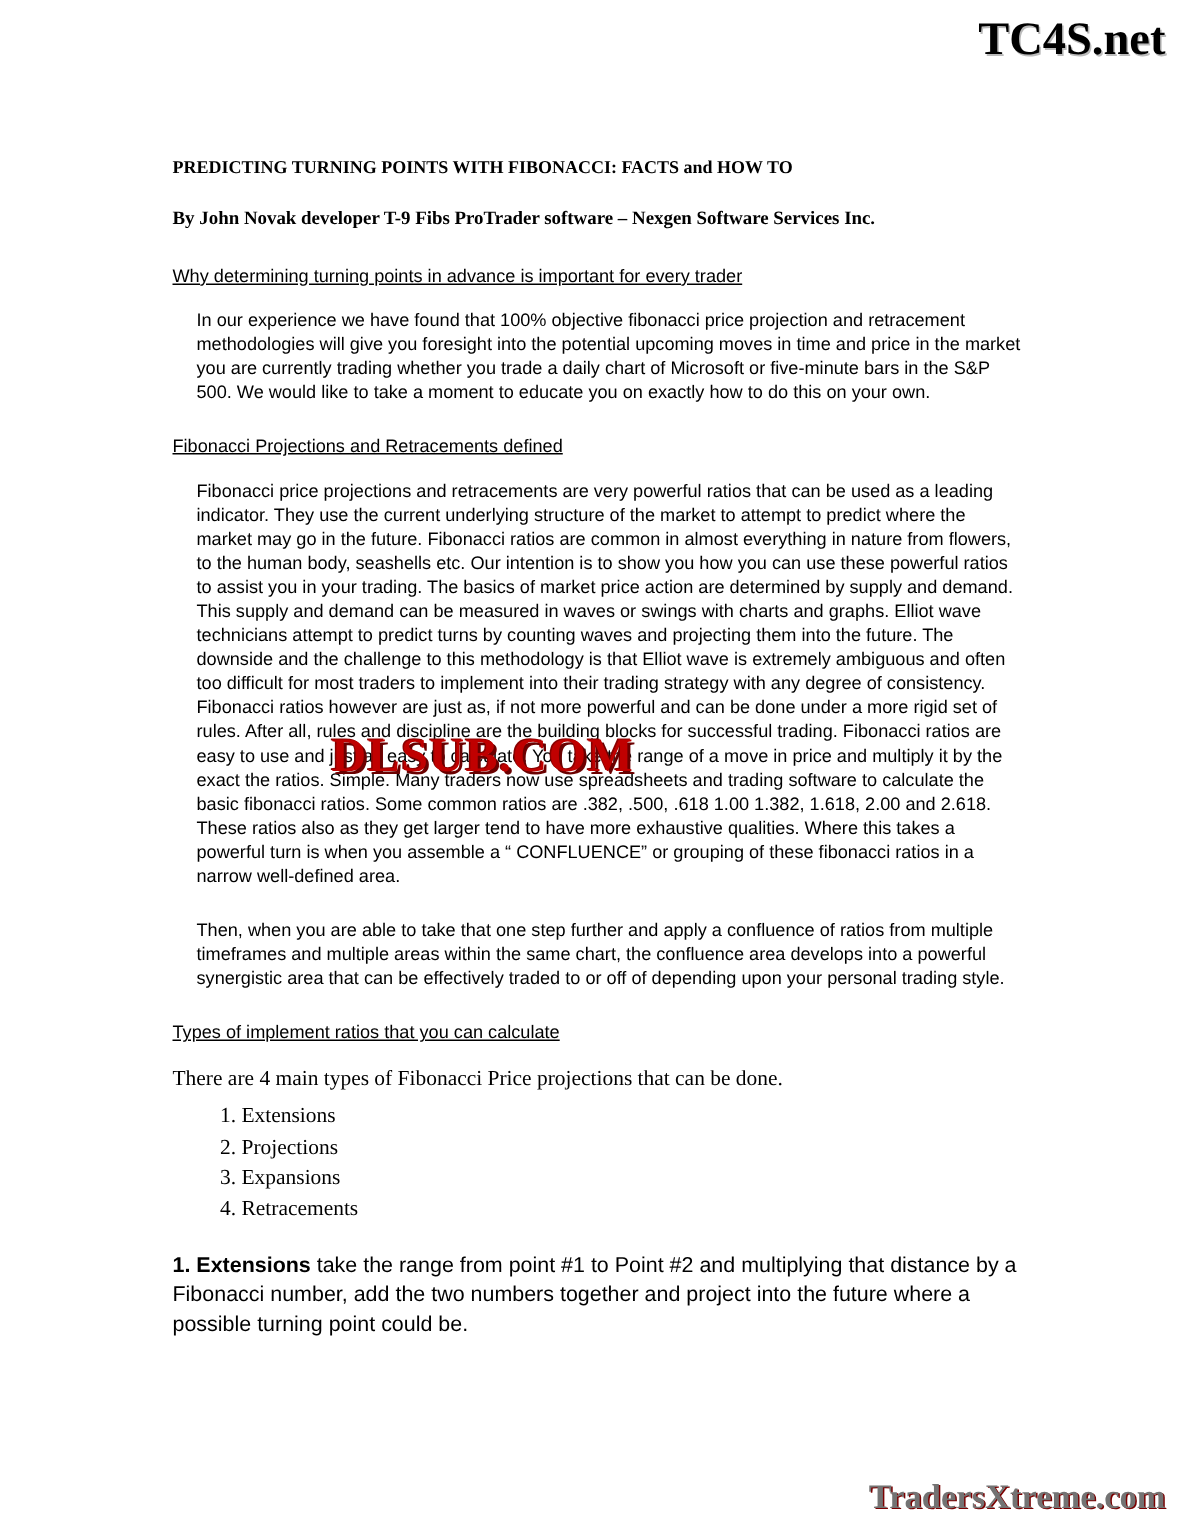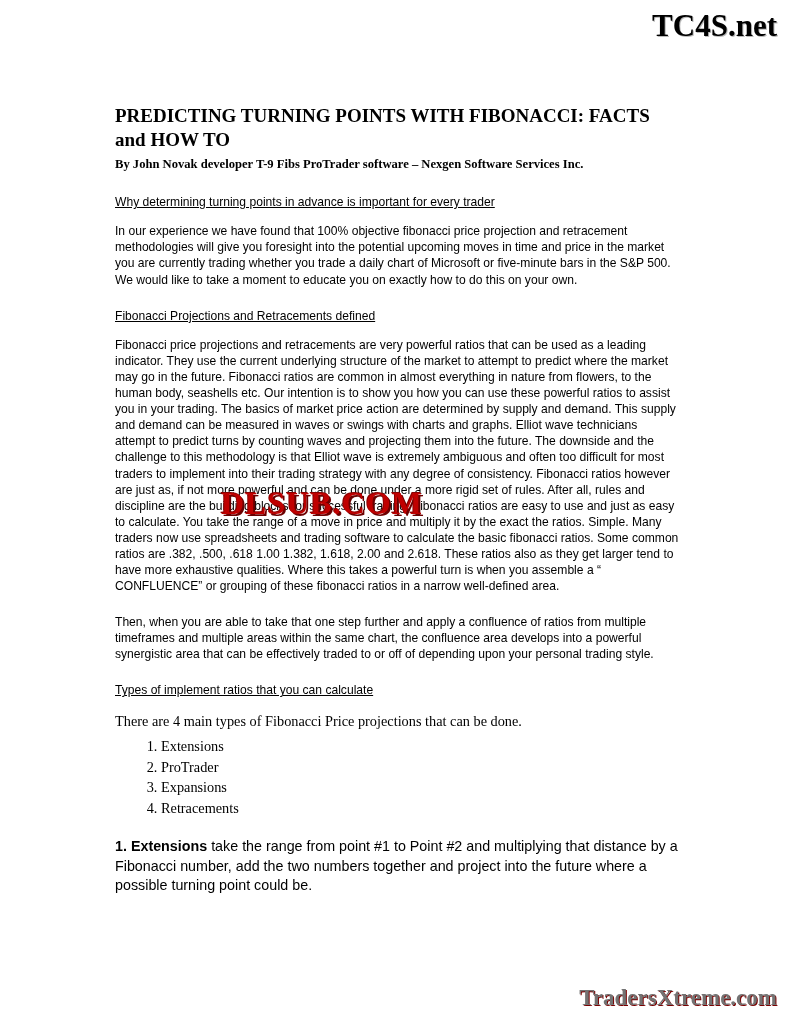--- a/index.html
+++ b/index.html
@@ -69,23 +69,23 @@
 
   .content {
     position: absolute;
     top: 104px;
     left: 115px;
     width: 566px;
   }
 
   h1.doc-title {
     font-family: "Liberation Serif", serif;
-    font-size: 19px;
+    font-size: 12px;
     font-weight: bold;
-    margin: 0 0 3px 0;
+    margin: 0 0 18px 0;
     line-height: 1.28;
   }
   .doc-byline {
     font-family: "Liberation Serif", serif;
     font-size: 12.6px;
     font-weight: bold;
     margin: 0 0 22px 0;
     line-height: 1.3;
   }
 
@@ -94,21 +94,21 @@
     font-size: 12.1px;
     text-decoration: underline;
     margin: 0 0 13px 0;
     line-height: 1.35;
   }
 
   p.body {
     font-family: "Liberation Sans", sans-serif;
     font-size: 12.1px;
     line-height: 1.33;
-    margin: 0 0 20px 0;
+    margin: 0 0 20px 16px;
     text-align: left;
   }
 
   p.serif {
     font-family: "Liberation Serif", serif;
     font-size: 14.3px;
     line-height: 1.35;
     margin: 0 0 6px 0;
   }
 
@@ -153,21 +153,21 @@
     <p class="body">Fibonacci price projections and retracements are very powerful ratios that can be used as a leading indicator. They use the current underlying structure of the market to attempt to predict where the market may go in the future. Fibonacci ratios are common in almost everything in nature from flowers, to the human body, seashells etc. Our intention is to show you how you can use these powerful ratios to assist you in your trading. The basics of market price action are determined by supply and demand. This supply and demand can be measured in waves or swings with charts and graphs. Elliot wave technicians attempt to predict turns by counting waves and projecting them into the future. The downside and the challenge to this methodology is that Elliot wave is extremely ambiguous and often too difficult for most traders to implement into their trading strategy with any degree of consistency.  Fibonacci ratios however are just as, if not more powerful and can be done under a more rigid set of rules. After all, rules and discipline are the building blocks for successful trading. Fibonacci ratios are easy to use and just as easy to calculate. You take the range of a move in price and multiply it by the exact the ratios. Simple. Many traders now use spreadsheets and trading software to calculate the basic fibonacci ratios. Some common ratios are .382, .500, .618 1.00 1.382, 1.618, 2.00 and 2.618. These ratios also as they get larger tend to have more exhaustive qualities. Where this takes a powerful turn is when you assemble a “ CONFLUENCE” or grouping of these fibonacci ratios in a narrow well-defined area.</p>
 
     <p class="body">Then, when you are able to take that one step further and apply a confluence of ratios from multiple timeframes and multiple areas within the same chart, the confluence area develops into a powerful synergistic area that can be effectively traded to or off of depending upon your personal trading style.</p>
 
     <div class="sec-heading">Types of implement ratios that you can calculate</div>
 
     <p class="serif">There are 4 main types of Fibonacci Price projections that can be done.</p>
 
     <ol class="types">
       <li>Extensions</li>
-      <li>ProTrader</li>
+      <li>Projections</li>
       <li>Expansions</li>
       <li>Retracements</li>
     </ol>
 
     <p class="extensions"><b>1. Extensions</b><span> take the range from point #1 to Point #2 and multiplying that distance by a Fibonacci number, add the two numbers together and project into the future where a possible turning point could be.</span></p>
 
   </div>
 
   <div class="center-watermark">DLSUB.COM</div>
 

